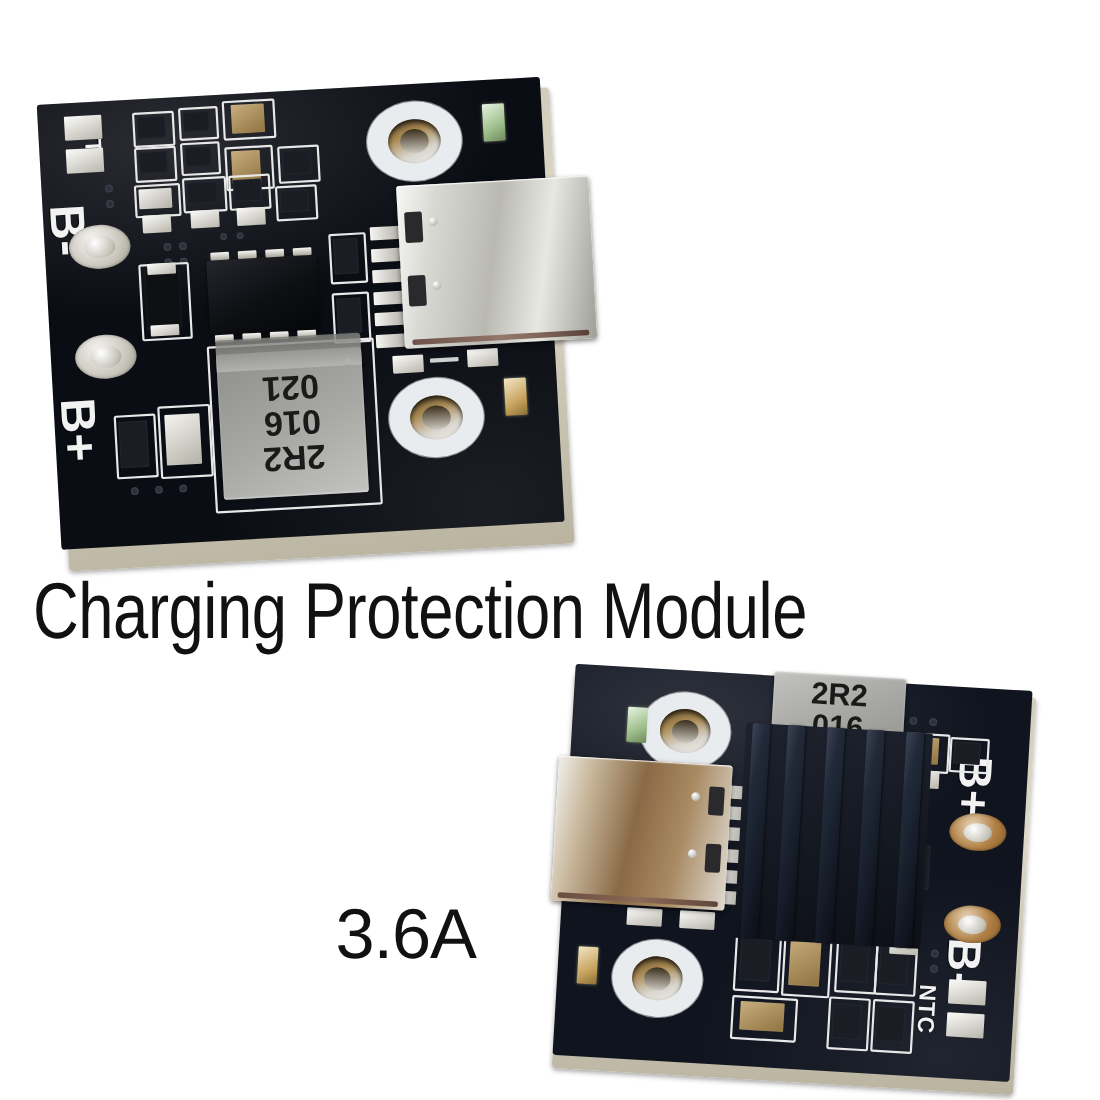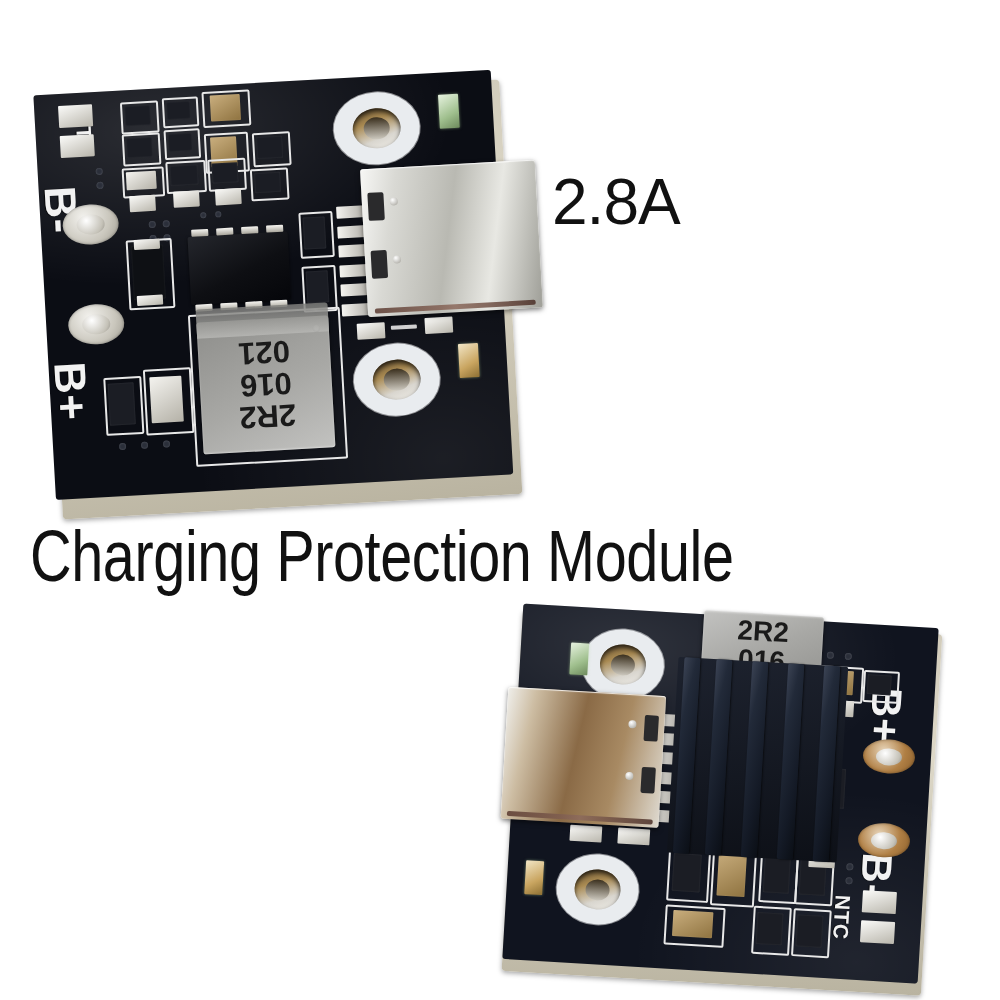--- a/index.html
+++ b/index.html
@@ -265,24 +265,24 @@
 
     <div class="usbc" style="left:322px;top:92px;width:175px;height:148px;">
       <div class="notch" style="left:6px;top:24px;width:16px;height:28px;"></div>
       <div class="notch" style="left:6px;top:82px;width:16px;height:28px;"></div>
       <div class="screw" style="left:28px;top:30px;"></div>
       <div class="screw" style="left:28px;top:88px;"></div>
       <div class="lip"></div>
     </div>
   </div>
 
-  <div class="caption" id="amp-top" style="left:552px;top:165px;">2.8A</div>
 
   <div class="caption" id="title" style="left:30px;top:515px;">Charging Protection Module</div>
 
+  <div class="caption" id="amp-bottom" style="left:305px;top:812px;">3.6A</div>
 
   <div class="board" id="board-bottom" style="left:508px;top:612px;width:440px;height:380px;transform:rotate(3.4deg);">
 
     <div class="pcb-edge" style="left:4px;top:10px;width:420px;height:362px;"></div>
 
     <div class="pcb-top navy" style="left:4px;top:4px;width:416px;height:356px;">
       <div class="pcb-sheen"></div>
 
       <div class="silk" style="left:392px;top:62px;font-size:42px;transform:rotate(90deg);transform-origin:left top;">B+</div>
       <div class="silk" style="left:392px;top:228px;font-size:42px;transform:rotate(90deg);transform-origin:left top;">B-</div>

